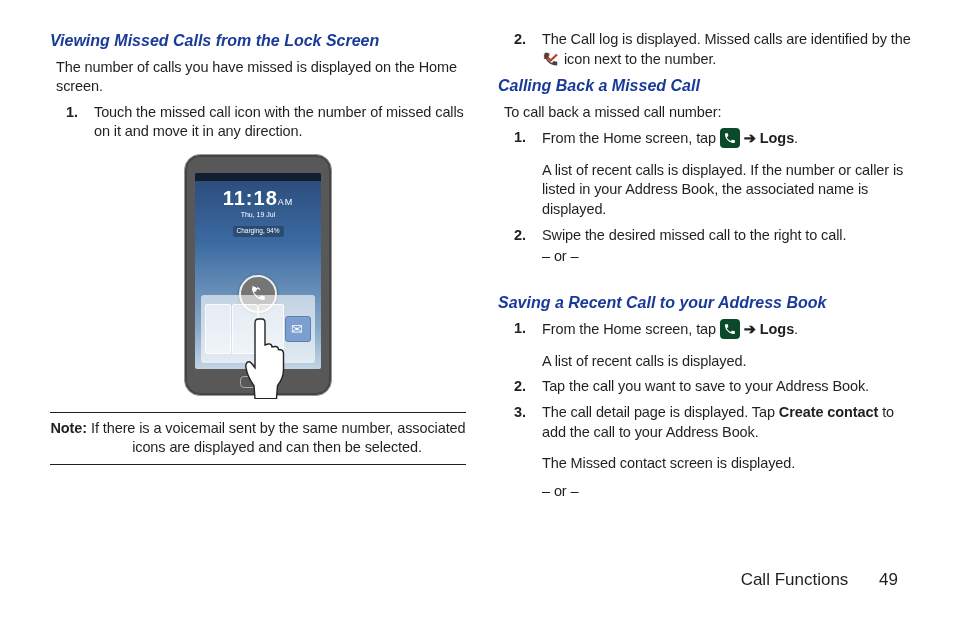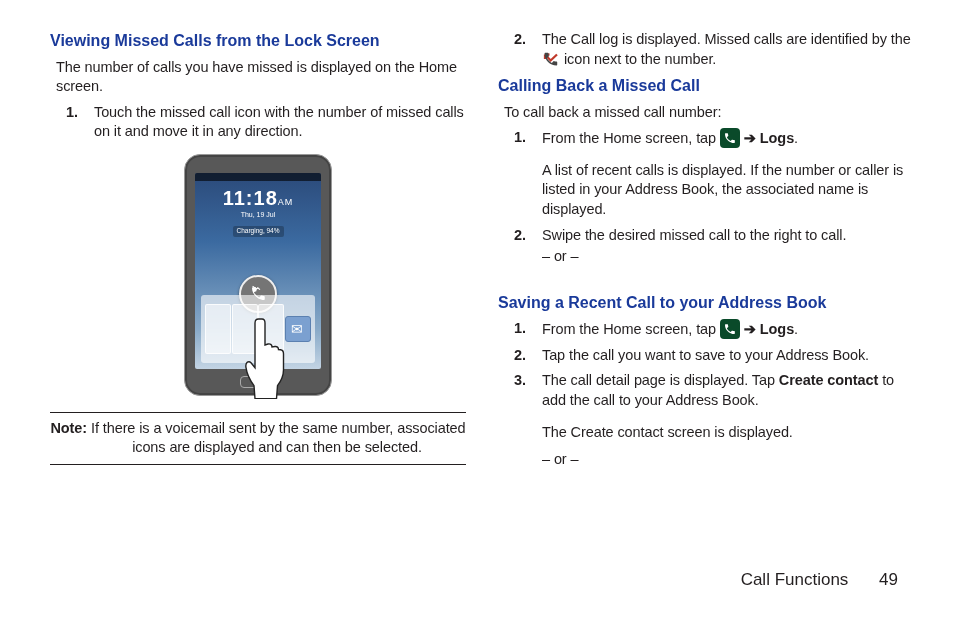--- a/index.html
+++ b/index.html
@@ -20,20 +20,21 @@
     height: 570px;
     box-sizing: border-box;
   }
   .col {
     flex: 1;
     font-size: 14.5px;
     line-height: 1.35;
   }
   h3.section {
     color: #1a3a9a;
+    font-style: italic;
     font-weight: bold;
     font-size: 16px;
     margin: 0 0 6px 0;
     font-family: Arial, Helvetica, sans-serif;
     font-stretch: condensed;
   }
   .para {
     margin: 0 0 6px 6px;
     letter-spacing: -0.1px;
     font-stretch: condensed;
@@ -300,25 +301,26 @@
     <ol>
       <li>
         <span>From the Home screen, tap </span>
         <span class="inline-icon app">
           <svg viewBox="0 0 24 24">
               <path fill="#fff" d="M6.6 10.8c1.4 2.8 3.7 5.1 6.5 6.5l2.2-2.2c.3-.3.7-.4 1-.2 1 .3 2 .5 3.1.5.5 0 .9.4.9.9v3.4c0 .5-.4.9-.9.9C10.6 20.6 3.4 13.4 3.4 4.6c0-.5.4-.9.9-.9h3.4c.5 0 .9.4.9.9 0 1.1.2 2.1.5 3.1.1.3 0 .7-.2 1l-2.3 2.1z"></path>
             </svg>
         </span>
         <span class="arrow">➔</span>
         <strong>Logs</strong>.
+        <div class="sub">A list of recent calls is displayed.</div>
       </li>
       <li>Tap the call you want to save to your Address Book.</li>
       <li>
         <span>The call detail page is displayed. Tap </span><strong>Create contact</strong><span> to add the call to your Address Book.</span>
-        <div class="sub">The Create contact screen is displayed.</div>
+        <div class="sub">The Missed contact screen is displayed.</div>
         <div class="or" style="margin-top:8px">– or –</div>
       </li>
     </ol>
   </div>
 </div>
 
 <div class="footer">
   <span>Call Functions</span>
   <span class="pn">49</span>
 </div>

